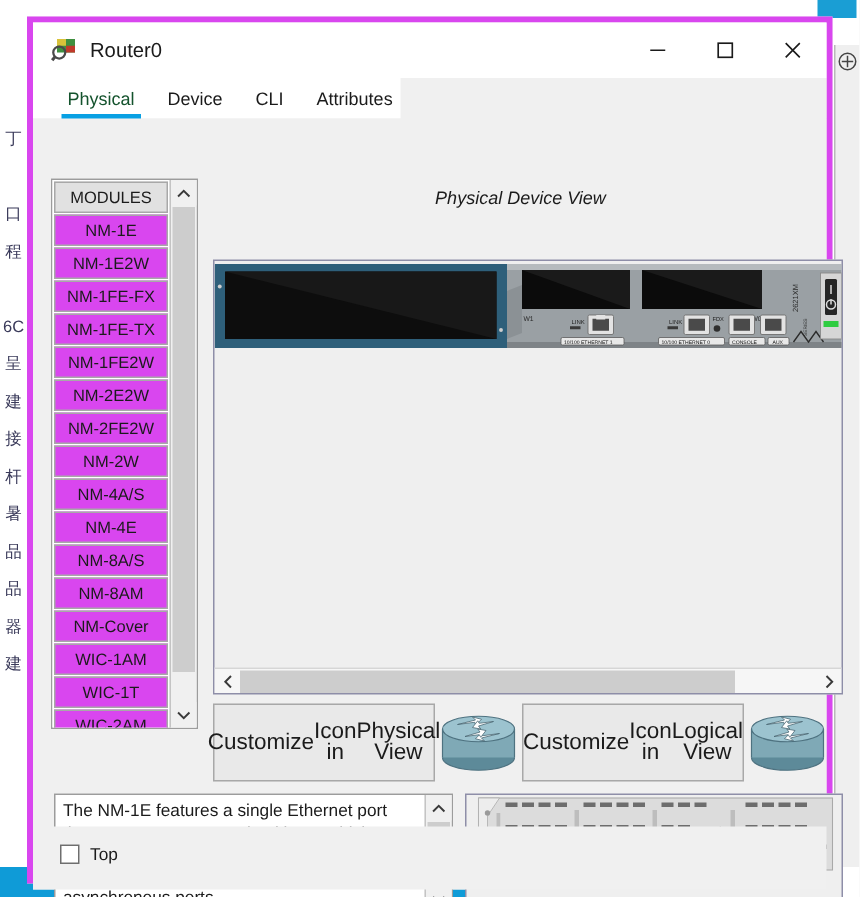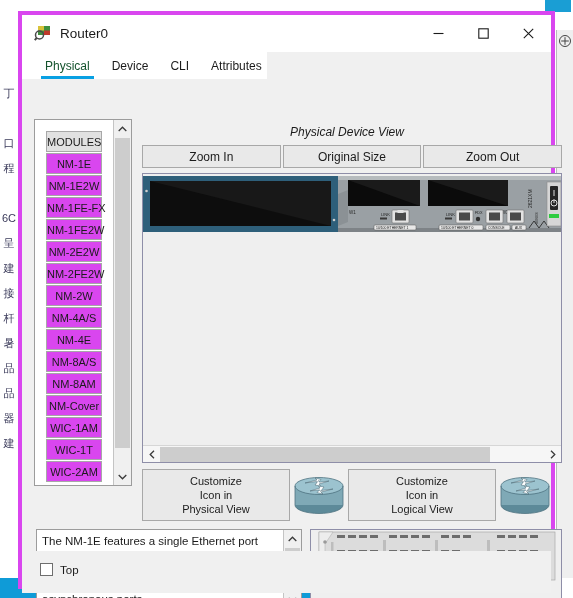--- a/index.html
+++ b/index.html
@@ -75,21 +75,21 @@
   
   #content{position:relative;height:514px;background:#f0f0f0;}
   
   #module-panel{
     position:absolute;left:12px;top:40px;width:98px;height:367px;
     background:#fff;border:1px solid #9c9c9c;box-sizing:border-box;
     display:flex;
   }
   #module-list{
     width:78px;height:100%;overflow:hidden;background:#fff;
-    box-sizing:border-box;padding:11px;
+    box-sizing:border-box;padding:1px;
   }
   .mod{
     height:21px;line-height:20px;text-align:center;
     font-size:11px;color:#1b1b1b;
     background:#d946ef;border:1px solid #a8a8a8;
     margin-bottom:1px;box-sizing:border-box;white-space:nowrap;
   }
   .mod.header{background:#e1e1e1;font-weight:normal;}
   #mod-scroll{
     width:18px;height:100%;background:#f0f0f0;border-left:1px solid #c4c4c4;
@@ -138,22 +138,22 @@
     display:flex;align-items:center;justify-content:center;
     font-size:11px;color:#555;
   }
   
   #custom-row{
     position:absolute;left:120px;top:388px;width:420px;height:56px;
     display:flex;align-items:center;
   }
   .cbtn{
     width:148px;height:52px;background:#e9e9e9;border:1px solid #a8a8a8;
-    font-size:11px;color:#1b1b1b;line-height:14px;text-align:center;
-    display:flex;flex-direction:column;align-items:center;justify-content:center;
+    font-size:15px;color:#1b1b1b;line-height:14px;text-align:center;
+    display:flex;flex-direction:row;align-items:center;justify-content:center;
     box-sizing:border-box;
   }
   .ricon{width:58px;height:52px;flex:none;}
   
   #desc-panel{
     position:absolute;left:14px;top:450px;width:266px;height:80px;
     background:#fff;border:1px solid #9c9c9c;box-sizing:border-box;display:flex;
   }
   #desc-text{
     flex:1;padding:4px 5px;font-size:11.5px;line-height:14.6px;color:#1b1b1b;
@@ -258,20 +258,21 @@
   </div>
 
   <div id="content">
 
     <div id="module-panel">
       <div id="module-list">
         <div class="mod header">MODULES</div>
         <div class="mod">NM-1E</div>
         <div class="mod">NM-1E2W</div>
         <div class="mod">NM-1FE-FX</div>
+        <div class="mod">NM-1FE-TX</div>
         <div class="mod">NM-1FE2W</div>
         <div class="mod">NM-2E2W</div>
         <div class="mod">NM-2FE2W</div>
         <div class="mod">NM-2W</div>
         <div class="mod">NM-4A/S</div>
         <div class="mod">NM-4E</div>
         <div class="mod">NM-8A/S</div>
         <div class="mod">NM-8AM</div>
         <div class="mod">NM-Cover</div>
         <div class="mod">WIC-1AM</div>
@@ -289,25 +290,20 @@
         <div class="sb-arrow down">
           <svg width="9" height="6" viewBox="0 0 9 6">
               <path d="M0.7 1L4.5 4.8L8.3 1" fill="none" stroke="#3a3a3a" stroke-width="1.3"></path>
             </svg>
         </div>
       </div>
     </div>
 
     <div id="pdv-title">Physical Device View</div>
 
-    <div id="zoom-row">
-      <div class="zbtn">Zoom In</div>
-      <div class="zbtn">Original Size</div>
-      <div class="zbtn">Zoom Out</div>
-    </div>
 
     <div id="device-view">
       <svg id="chassis" viewBox="0 0 420 60">
 
         <rect x="0" y="2" width="195" height="56" fill="#2e5f7a"></rect>
         <rect x="7" y="7" width="181" height="45" fill="#0d0d0d"></rect>
         <path d="M7 7 L188 7 L188 52 Z" fill="#181818"></path>
         <circle cx="3.5" cy="17" r="1.3" fill="#cfcfcf"></circle>
         <circle cx="191" cy="46" r="1.3" fill="#cfcfcf"></circle>
 

